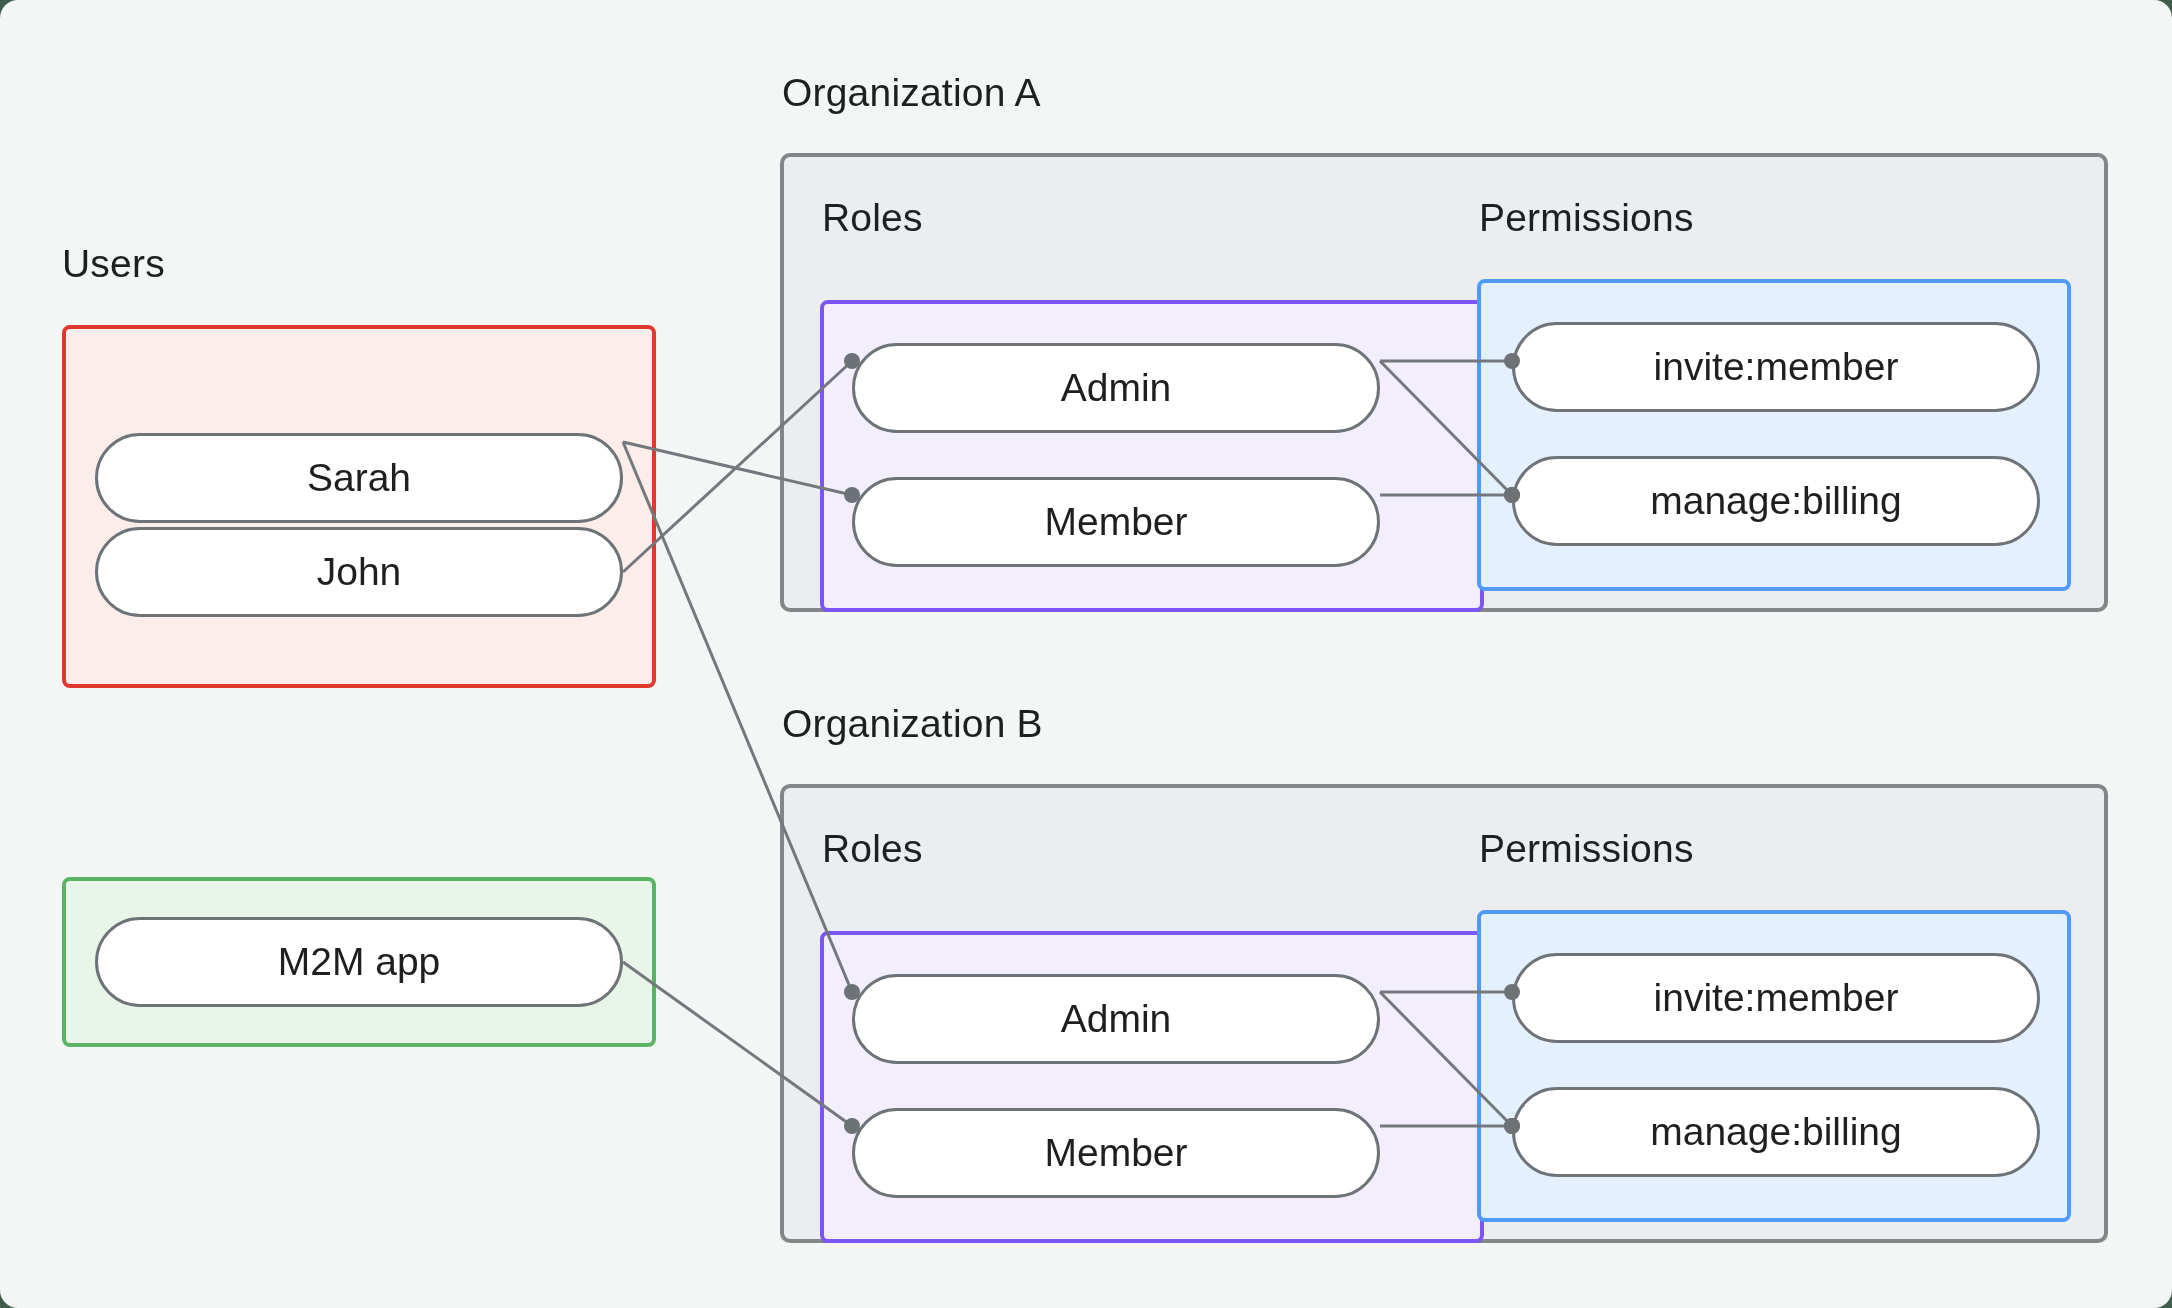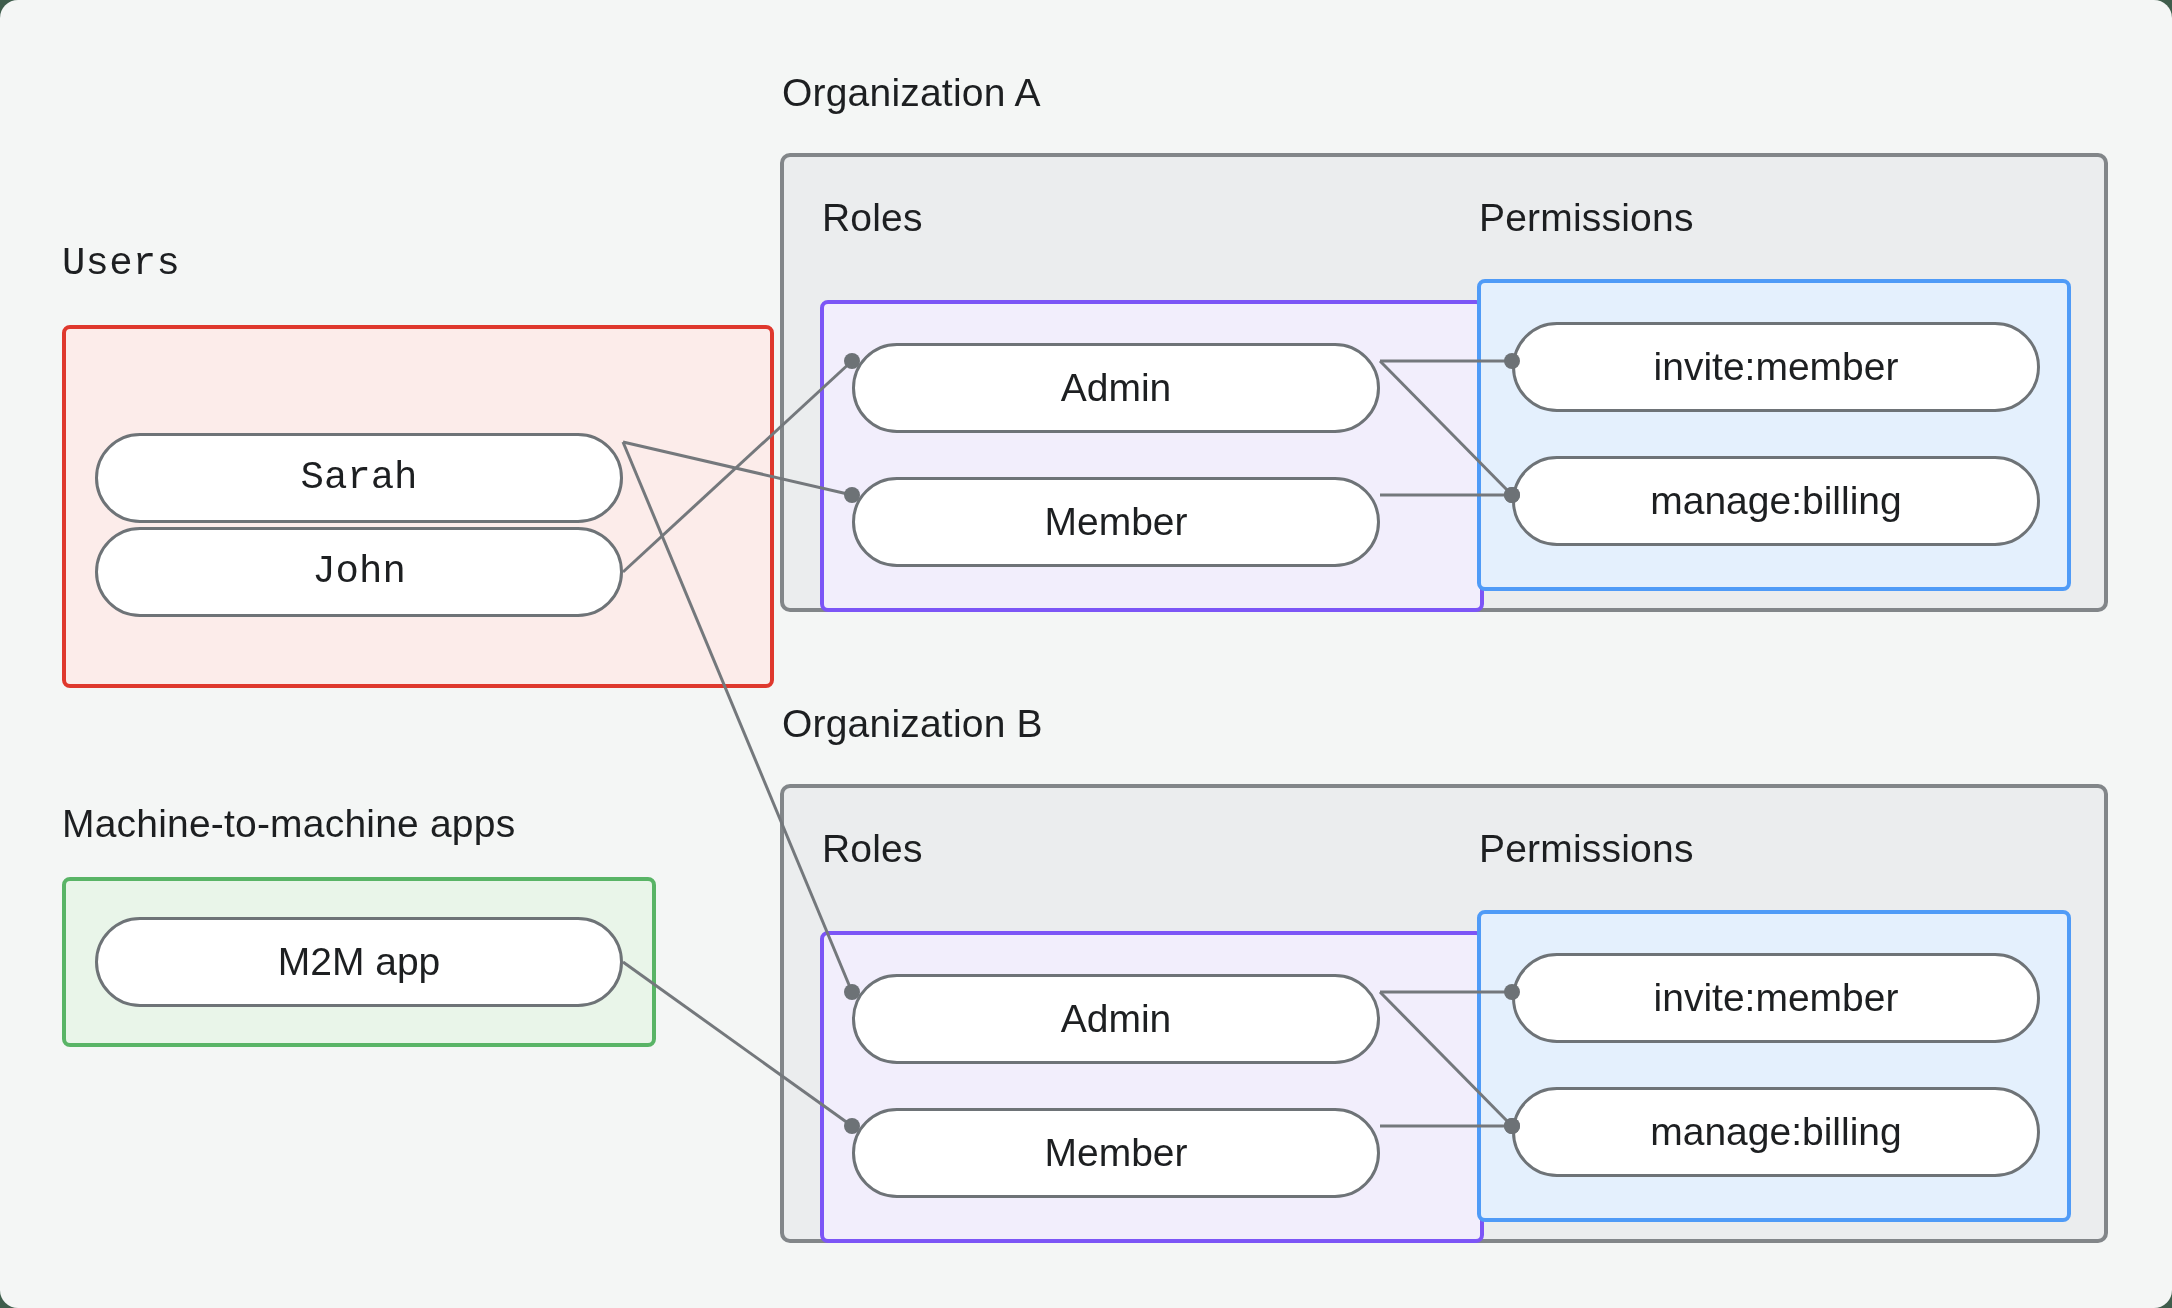--- a/index.html
+++ b/index.html
@@ -33,21 +33,21 @@
     border: 3px solid var(--pill-border, #6e7377);
     border-radius: 46px;
     display: flex; align-items: center; justify-content: center;
     font-size: 39px; font-weight: 400;
     color: var(--text, #1d1f21);
     white-space: nowrap;
   }
   .group { position: absolute; }
   .gbox { position: absolute; inset: 0; border-radius: 8px; }
 
-  #users-group { left: 62px; top: 325px; width: 712px; height: 363px; font-family: Liberation Mono, monospace; }
+  #users-group { left: 62px; top: 325px; width: 594px; height: 363px; }
   #users-group .gbox { background: var(--users-fill, #fcecea); border: 4px solid var(--users-border, #df382d); }
   #users-group > .label { left: 0; top: -83px; }
   #pill-sarah { left: 33px; top: 72px; margin-top: 36px; }
   #pill-john  { left: 33px; top: 202px; }
 
   #m2m-group { left: 62px; top: 877px; width: 594px; height: 170px; }
   #m2m-group .gbox { background: var(--m2m-fill, #e9f5e9); border: 4px solid var(--m2m-border, #59b466); }
   #m2m-group > .label { left: 0; top: -75px; }
   #pill-m2m { left: 33px; top: 40px; }
 
@@ -92,21 +92,20 @@
 <div id="canvas">
 
   <div class="group" id="users-group">
     <div class="label">Users</div>
     <div class="gbox"></div>
     <div class="pill" id="pill-sarah">Sarah</div>
     <div class="pill" id="pill-john">John</div>
   </div>
 
   <div class="group" id="m2m-group">
-    <div class="label">Machine-to-machine apps</div>
     <div class="gbox"></div>
     <div class="pill" id="pill-m2m">M2M app</div>
   </div>
 
   <div class="org" id="org-a">
     <div class="label org-label">Organization A</div>
     <div class="obox"></div>
     <div class="label roles-label">Roles</div>
     <div class="label perms-label">Permissions</div>
     <div class="subbox roles-box">

